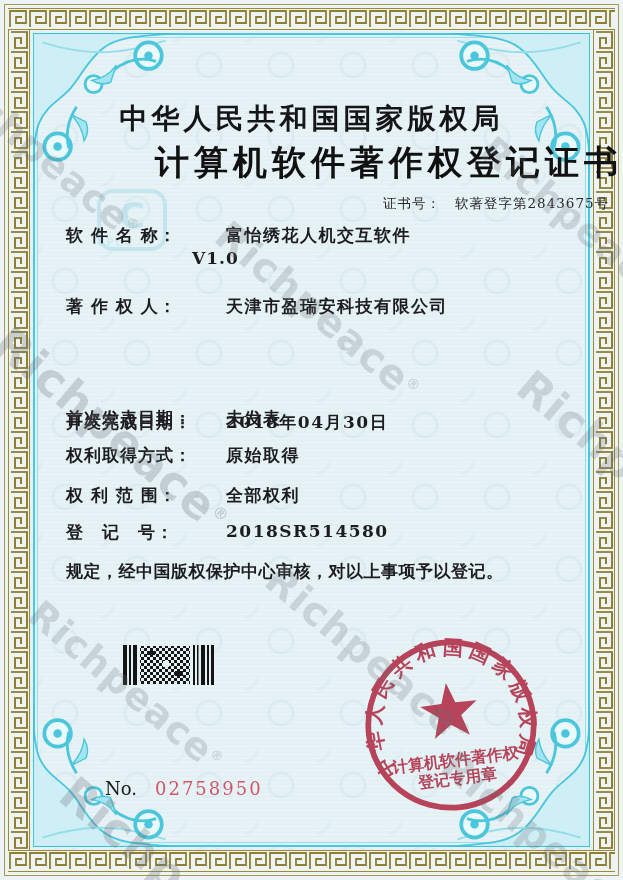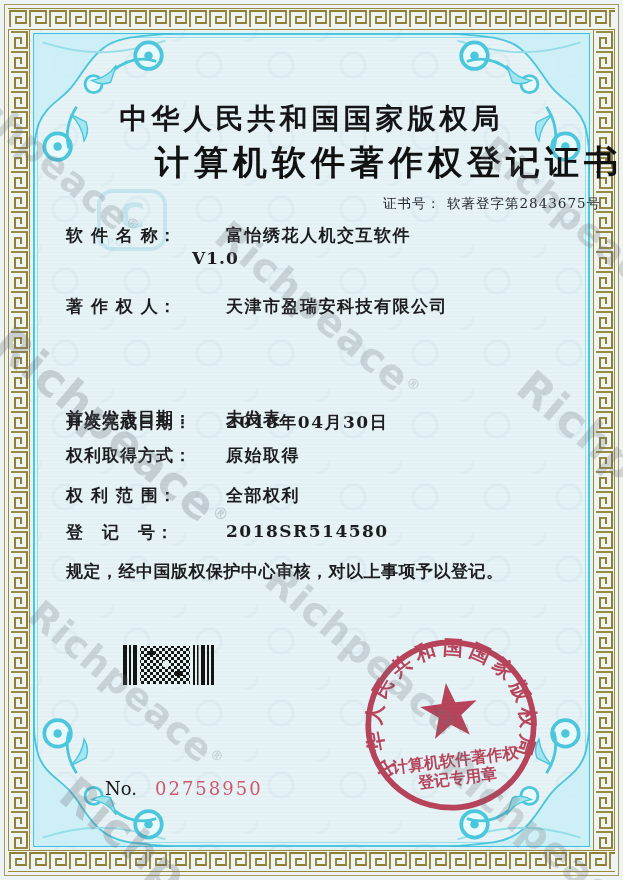--- a/index.html
+++ b/index.html
@@ -30,21 +30,21 @@
   .corner-tl{top:33px;left:33px;}
   .corner-tr{top:33px;right:33px;transform:scaleX(-1);}
   .corner-bl{bottom:33px;left:33px;transform:scaleY(-1);}
   .corner-br{bottom:33px;right:33px;transform:scale(-1,-1);}
 
   
   .authority{position:absolute;top:100px;left:0;right:0;text-align:center;
     font-size:28px;font-weight:bold;letter-spacing:4px;color:#151517;}
   .cert-title{position:absolute;top:140px;left:0;right:0;text-align:right;
     font-size:34px;font-weight:bold;letter-spacing:5px;color:#111;}
-  .certno-line{position:absolute;top:195px;left:383px;display:flex;gap:6px;
+  .certno-line{position:absolute;top:195px;left:383px;display:flex;gap:14px;
     font-size:13.5px;color:#26262a;letter-spacing:1px;}
 
   .field{position:absolute;left:66px;display:flex;font-size:17px;color:#1d1d20;font-weight:bold;gap:34px;}
   .field .label{width:126px;letter-spacing:1px;}
   .field .value{letter-spacing:1.5px;}
   .f0{top:224px;} .f0b{position:absolute;left:192px;top:248px;font-size:17px;font-weight:bold;color:#1d1d20;letter-spacing:1px;}
   .f1{top:295px;} .f2{top:368px;margin-top:43px;} .f3{top:407px;} .f4{top:444px;} .f5{top:484px;} .f6{top:521px;}
 
   .statement{position:absolute;left:66px;top:560px;width:496px;font-size:17px;
     color:#1d1d20;font-weight:bold;letter-spacing:0.5px;}

